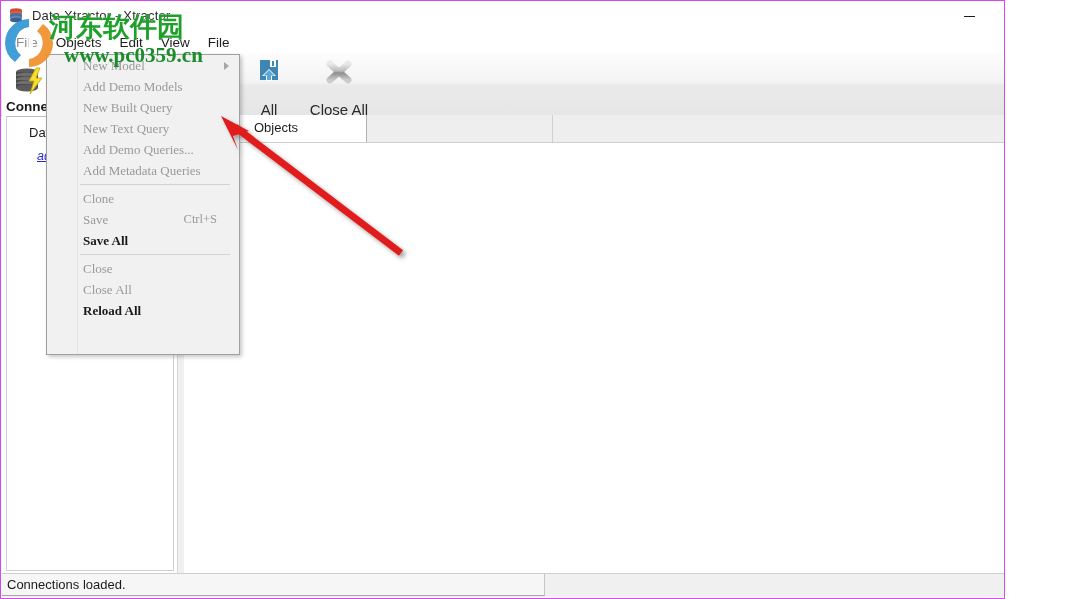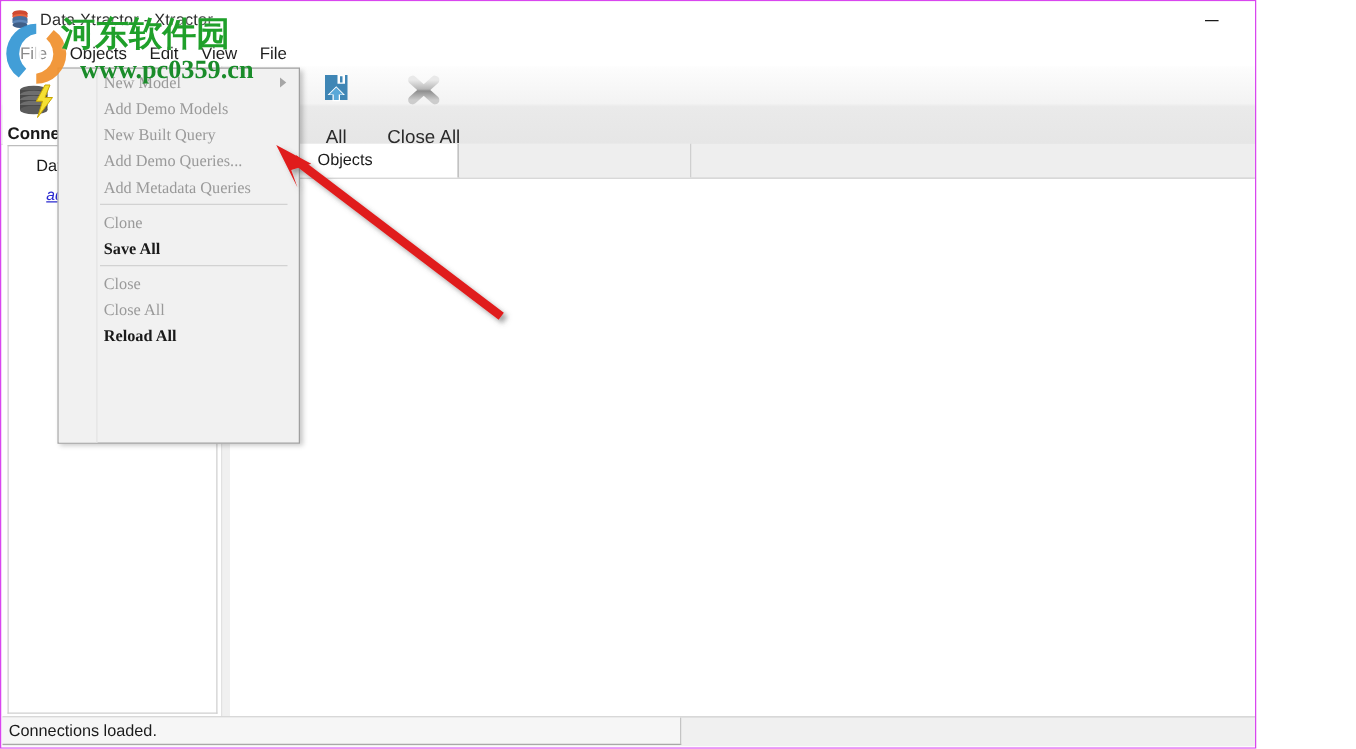--- a/index.html
+++ b/index.html
@@ -376,32 +376,39 @@
         <span class="lbl">New Model</span>
         <span class="arrow"></span>
       </div>
       <div class="dd-item">
         <span class="lbl">Add Demo Models</span>
       </div>
       <div class="dd-item">
         <span class="lbl">New Built Query</span>
       </div>
       <div class="dd-item">
+        <span class="lbl">New Text Query</span>
+      </div>
+      <div class="dd-item">
         <span class="lbl">Add Demo Queries...</span>
       </div>
       <div class="dd-item">
         <span class="lbl">Add Metadata Queries</span>
       </div>
 
       <div class="dd-sep">
           <hr>
         </div>
 
       <div class="dd-item">
         <span class="lbl">Clone</span>
+      </div>
+      <div class="dd-item">
+        <span class="lbl">Save</span>
+        <span class="accel">Ctrl+S</span>
       </div>
       <div class="dd-item enabled">
         <span class="lbl">Save All</span>
       </div>
 
       <div class="dd-sep">
           <hr>
         </div>
 
       <div class="dd-item">

